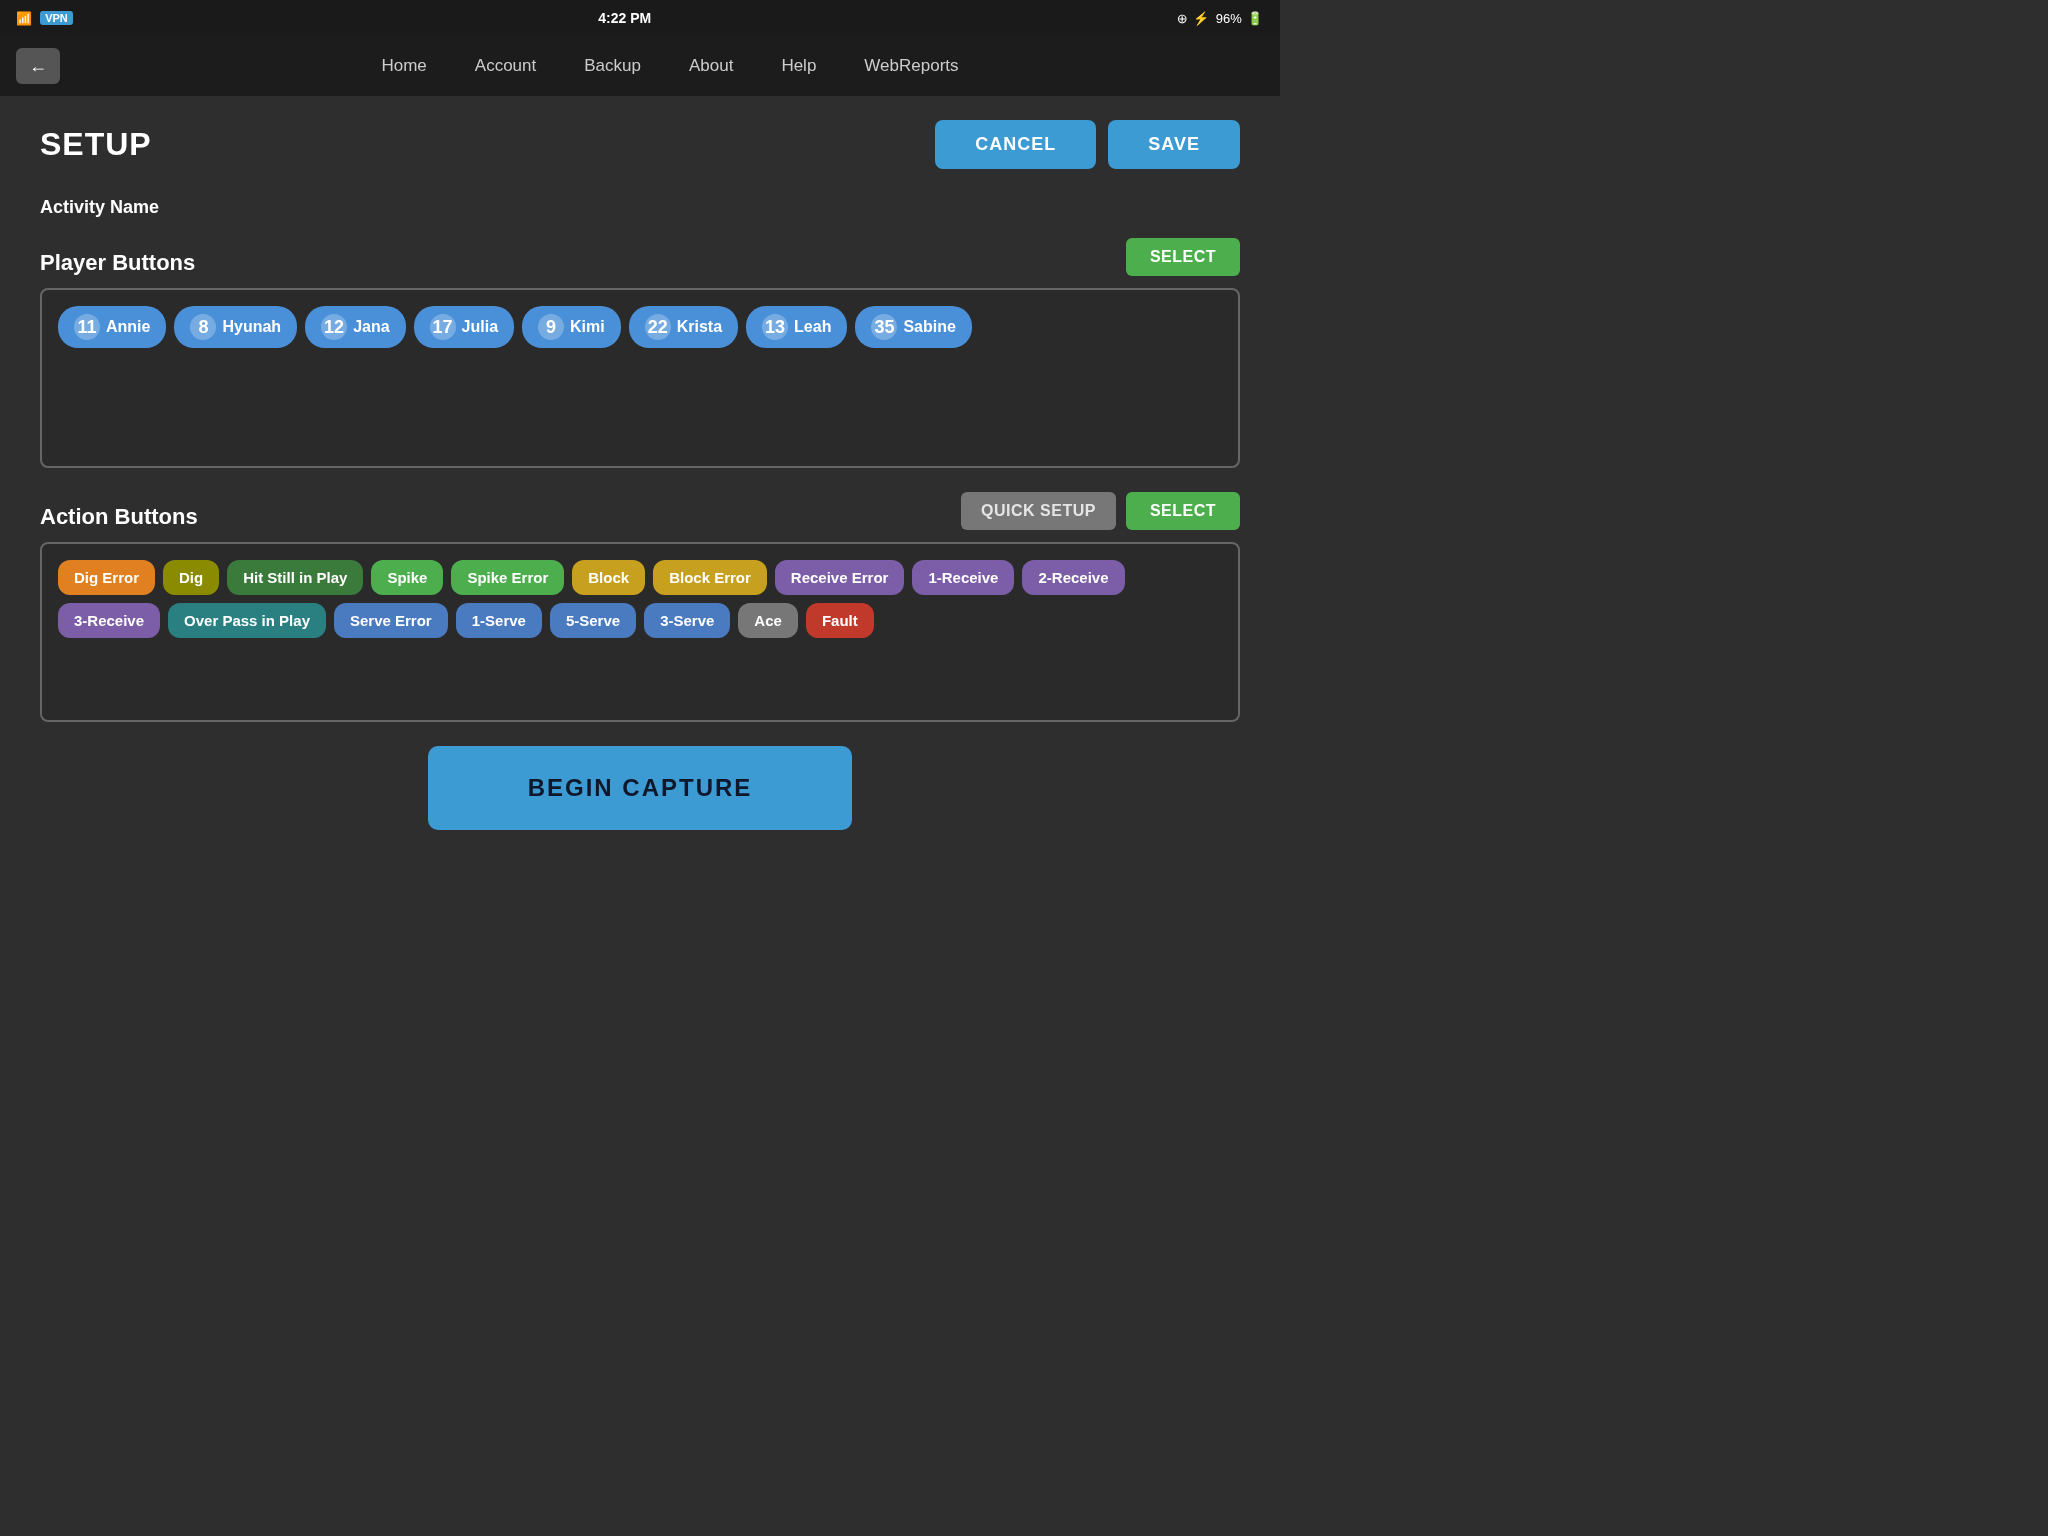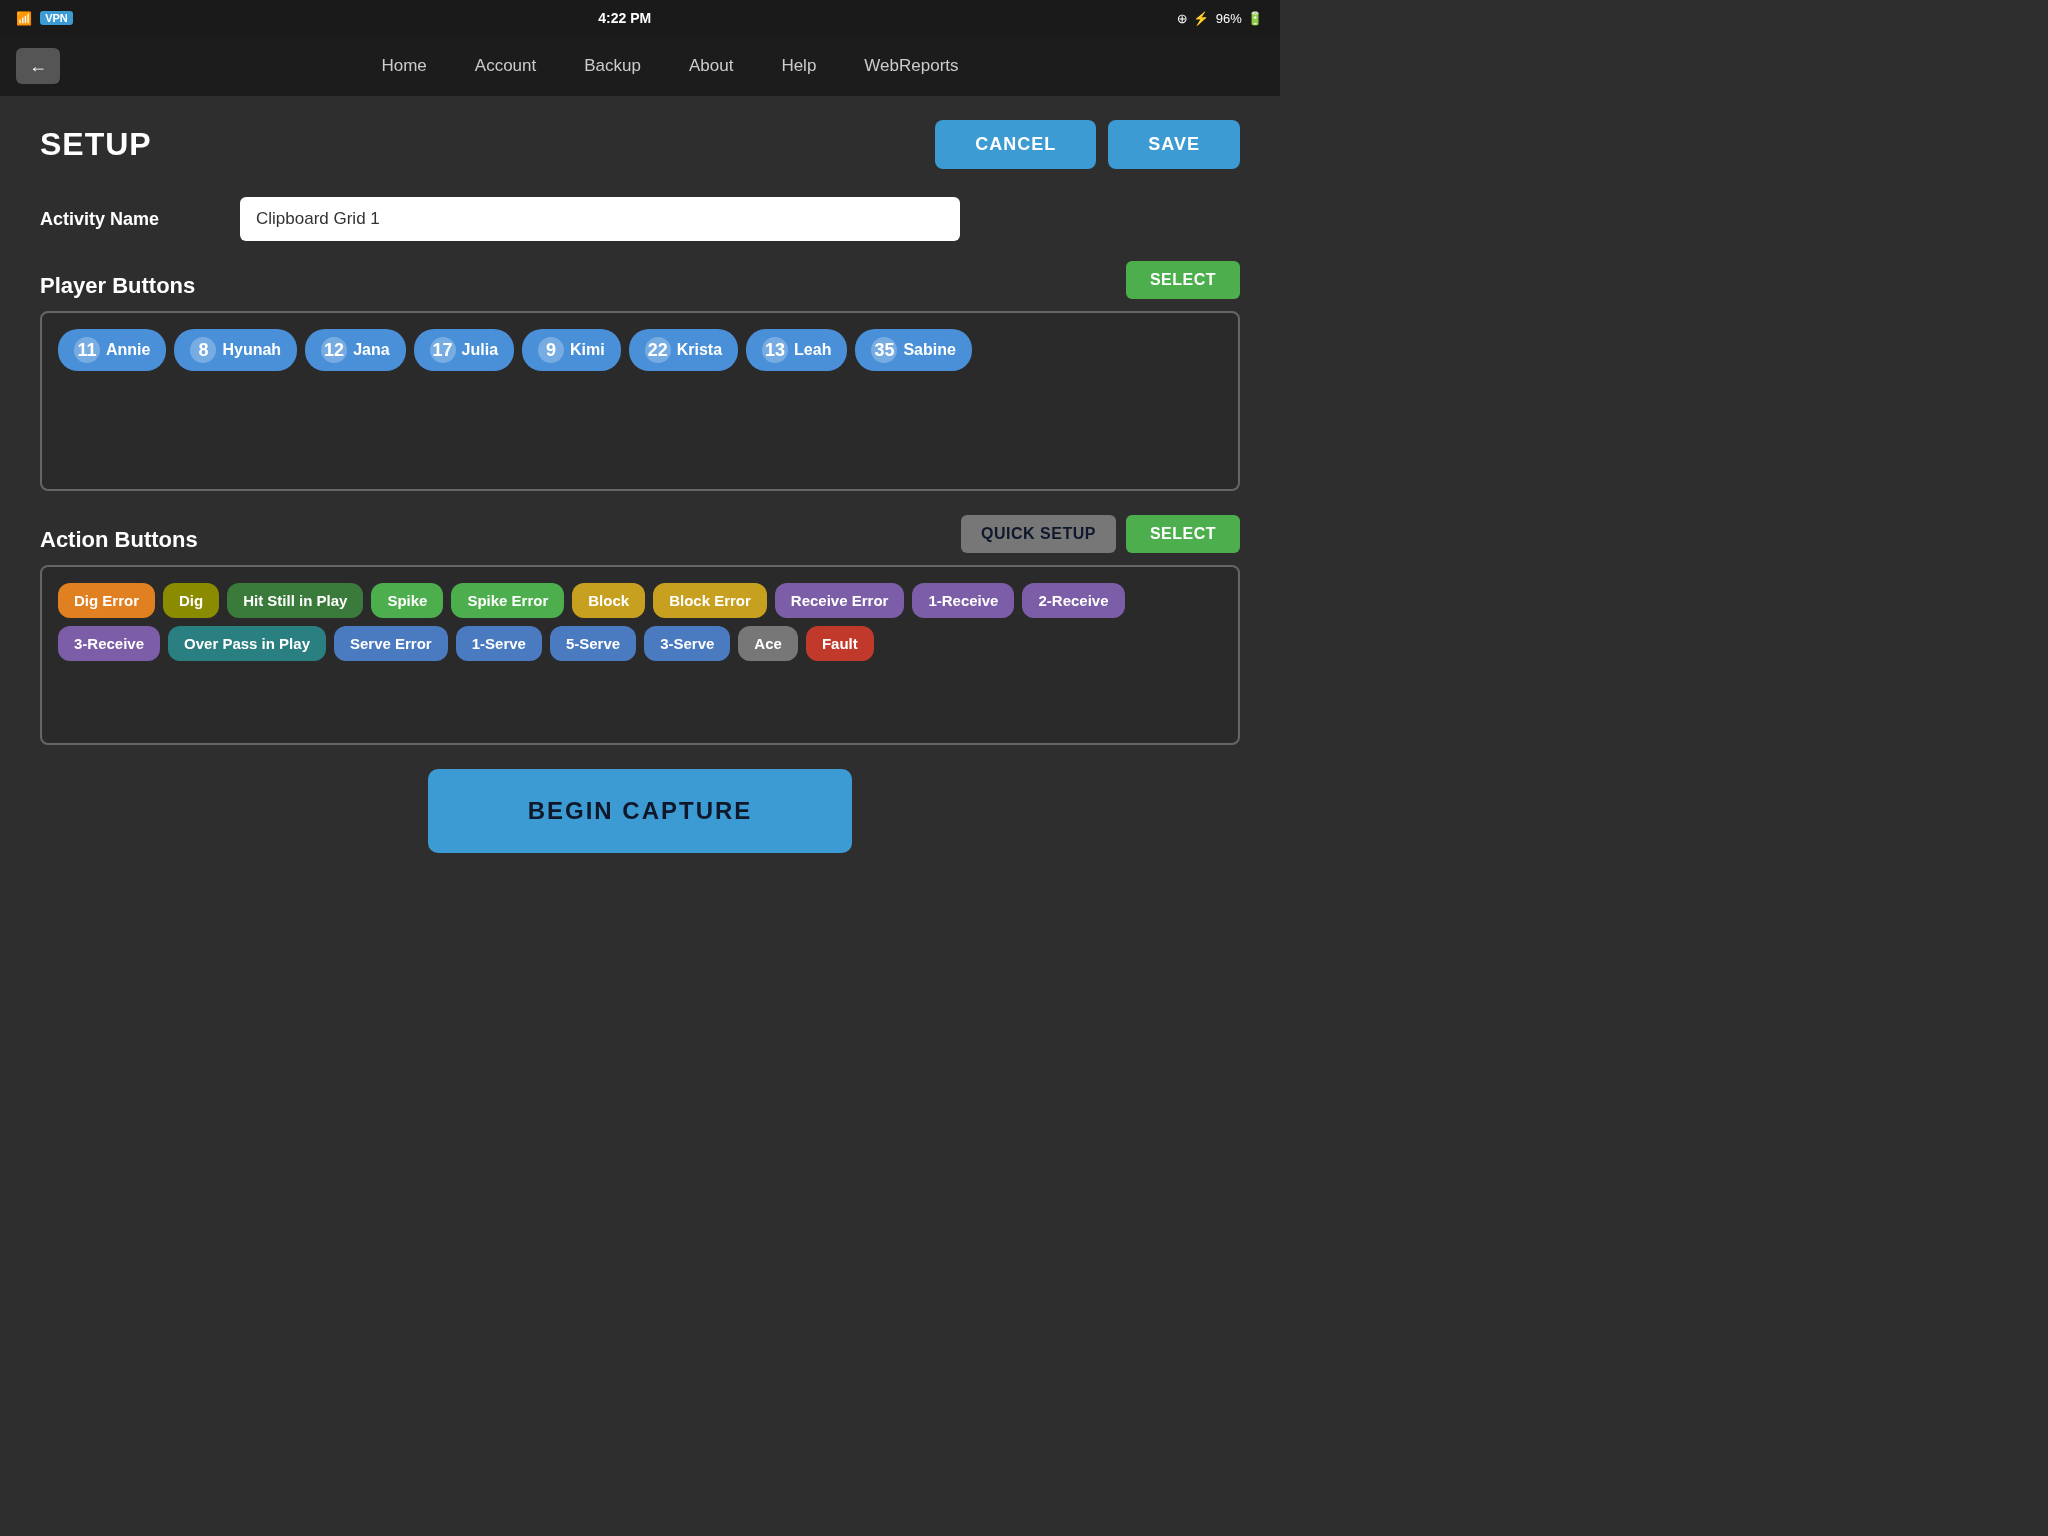--- a/index.html
+++ b/index.html
@@ -156,21 +156,21 @@
       font-size: 16px;
       font-weight: 700;
       padding: 10px 24px;
       cursor: pointer;
       letter-spacing: 0.5px;
     }
     .btn-quick {
       background: #777;
       border: none;
       border-radius: 6px;
-      color: #0f172a;
+      color: #e5e5e5;
       font-size: 16px;
       font-weight: 600;
       padding: 10px 20px;
       cursor: pointer;
       letter-spacing: 0.5px;
     }
 
     
     .buttons-box {
       border: 2px solid #666;
@@ -336,21 +336,20 @@
   <div class="header-row">
     <h1 class="setup-title">SETUP</h1>
     <div class="header-buttons">
       <button class="btn-cancel">CANCEL</button>
       <button class="btn-save">SAVE</button>
     </div>
   </div>
 
   <div class="form-row">
     <label class="form-label">Activity Name</label>
-    <input class="form-input" type="text" value="Clipboard Grid 1" style="">
   </div>
 
   <div class="section-header">
     <span class="section-title">Player Buttons</span>
     <div class="section-buttons">
       <button class="btn-select">SELECT</button>
     </div>
   </div>
 
   <div class="buttons-box">

